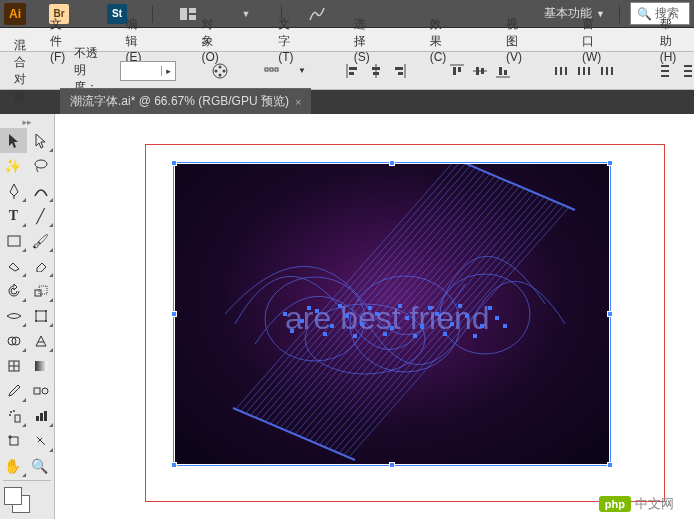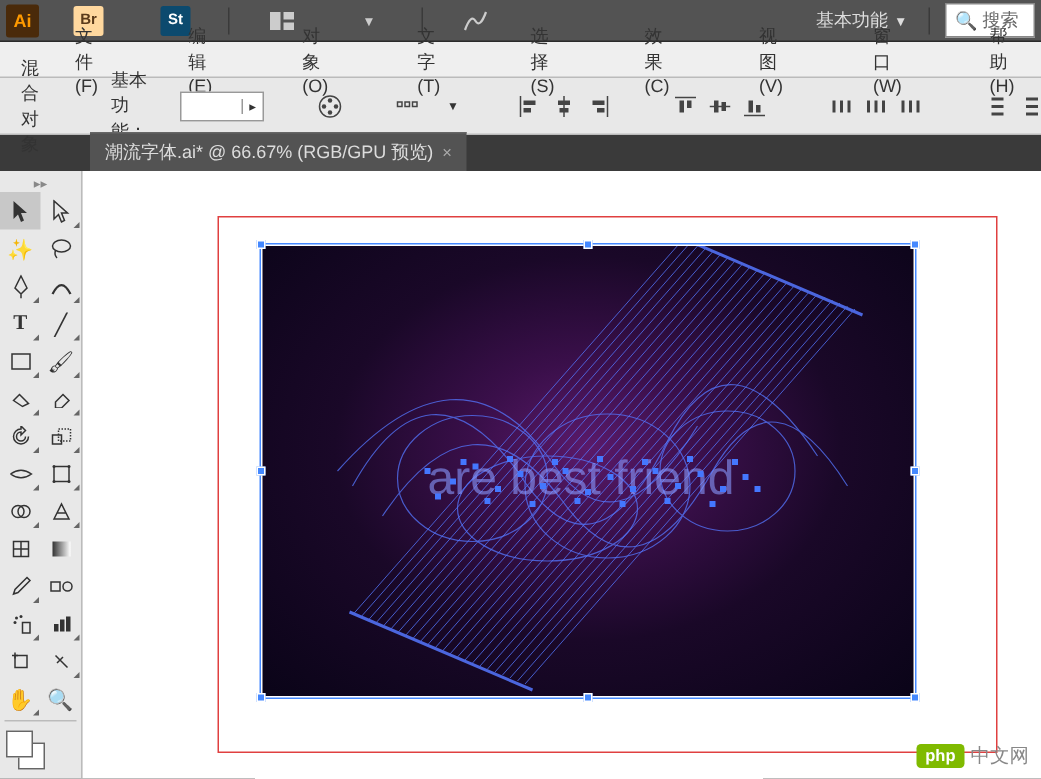--- a/index.html
+++ b/index.html
@@ -44,21 +44,21 @@
     .swatch-fg { position: absolute; top: 0; left: 0; width: 18px; height: 18px; background: #fff; border: 1px solid #666; }
     .swatch-bg { position: absolute; bottom: 0; right: 0; width: 18px; height: 18px; background: #fff; border: 1px solid #666; }
     
     .canvas-wrap { flex: 1; background: #ffffff; position: relative; overflow: hidden; }
     .artboard-outline { position: absolute; top: 30px; left: 90px; width: 520px; height: 358px; border: 1px solid #e04040; }
     .artwork { position: absolute; top: 50px; left: 120px; width: 434px; height: 300px; background: radial-gradient(ellipse at 50% 45%, #5a1a6a 0%, #3a0f4a 25%, #1a0828 55%, #0a0418 100%); }
     .selection-bbox { position: absolute; top: 48px; left: 118px; width: 438px; height: 304px; border: 1px solid #4488ff; }
     .sel-handle { position: absolute; width: 6px; height: 6px; background: #4488ff; border: 1px solid #fff; }
     .blend-lines { position: absolute; inset: 0; }
     
-    .watermark { position: absolute; bottom: 6px; right: 8px; display: flex; align-items: center; gap: 4px; color: #888; font-size: 13px; }
+    .watermark { position: absolute; bottom: 6px; right: 20px; display: flex; align-items: center; gap: 4px; color: #888; font-size: 13px; }
     .wm-logo { background: #7fba00; color: #fff; padding: 2px 6px; border-radius: 3px; font-size: 11px; font-weight: bold; }
   </style>
 </head>
 <body>
 
 <div class="titlebar">
   <div class="app-logo">Ai</div>
   <div class="title-icon br">Br</div>
   <div class="title-icon st">St</div>
   <div class="title-sep"></div>
@@ -95,21 +95,21 @@
   <div class="menu-item">选择(S)</div>
   <div class="menu-item">效果(C)</div>
   <div class="menu-item">视图(V)</div>
   <div class="menu-item">窗口(W)</div>
   <div class="menu-item">帮助(H)</div>
 </div>
 
 <div class="controlbar">
   <span class="ctrl-label">混合对象</span>
   <div class="ctrl-sep"></div>
-  <span class="ctrl-label">基本功能：</span>
+  <span class="ctrl-label">不透明度：</span>
   <div class="opacity-input">
     <div class="val"></div>
     <div class="arrow">▸</div>
   </div>
   <div class="ctrl-sep"></div>
   <div class="ctrl-icon">
     <svg width="16" height="16" viewBox="0 0 16 16">
         <circle cx="8" cy="8" r="7" fill="none" stroke="#444" stroke-width="1"></circle>
         <circle cx="8" cy="4" r="1.5" fill="#444"></circle>
         <circle cx="12" cy="8" r="1.5" fill="#444"></circle>

